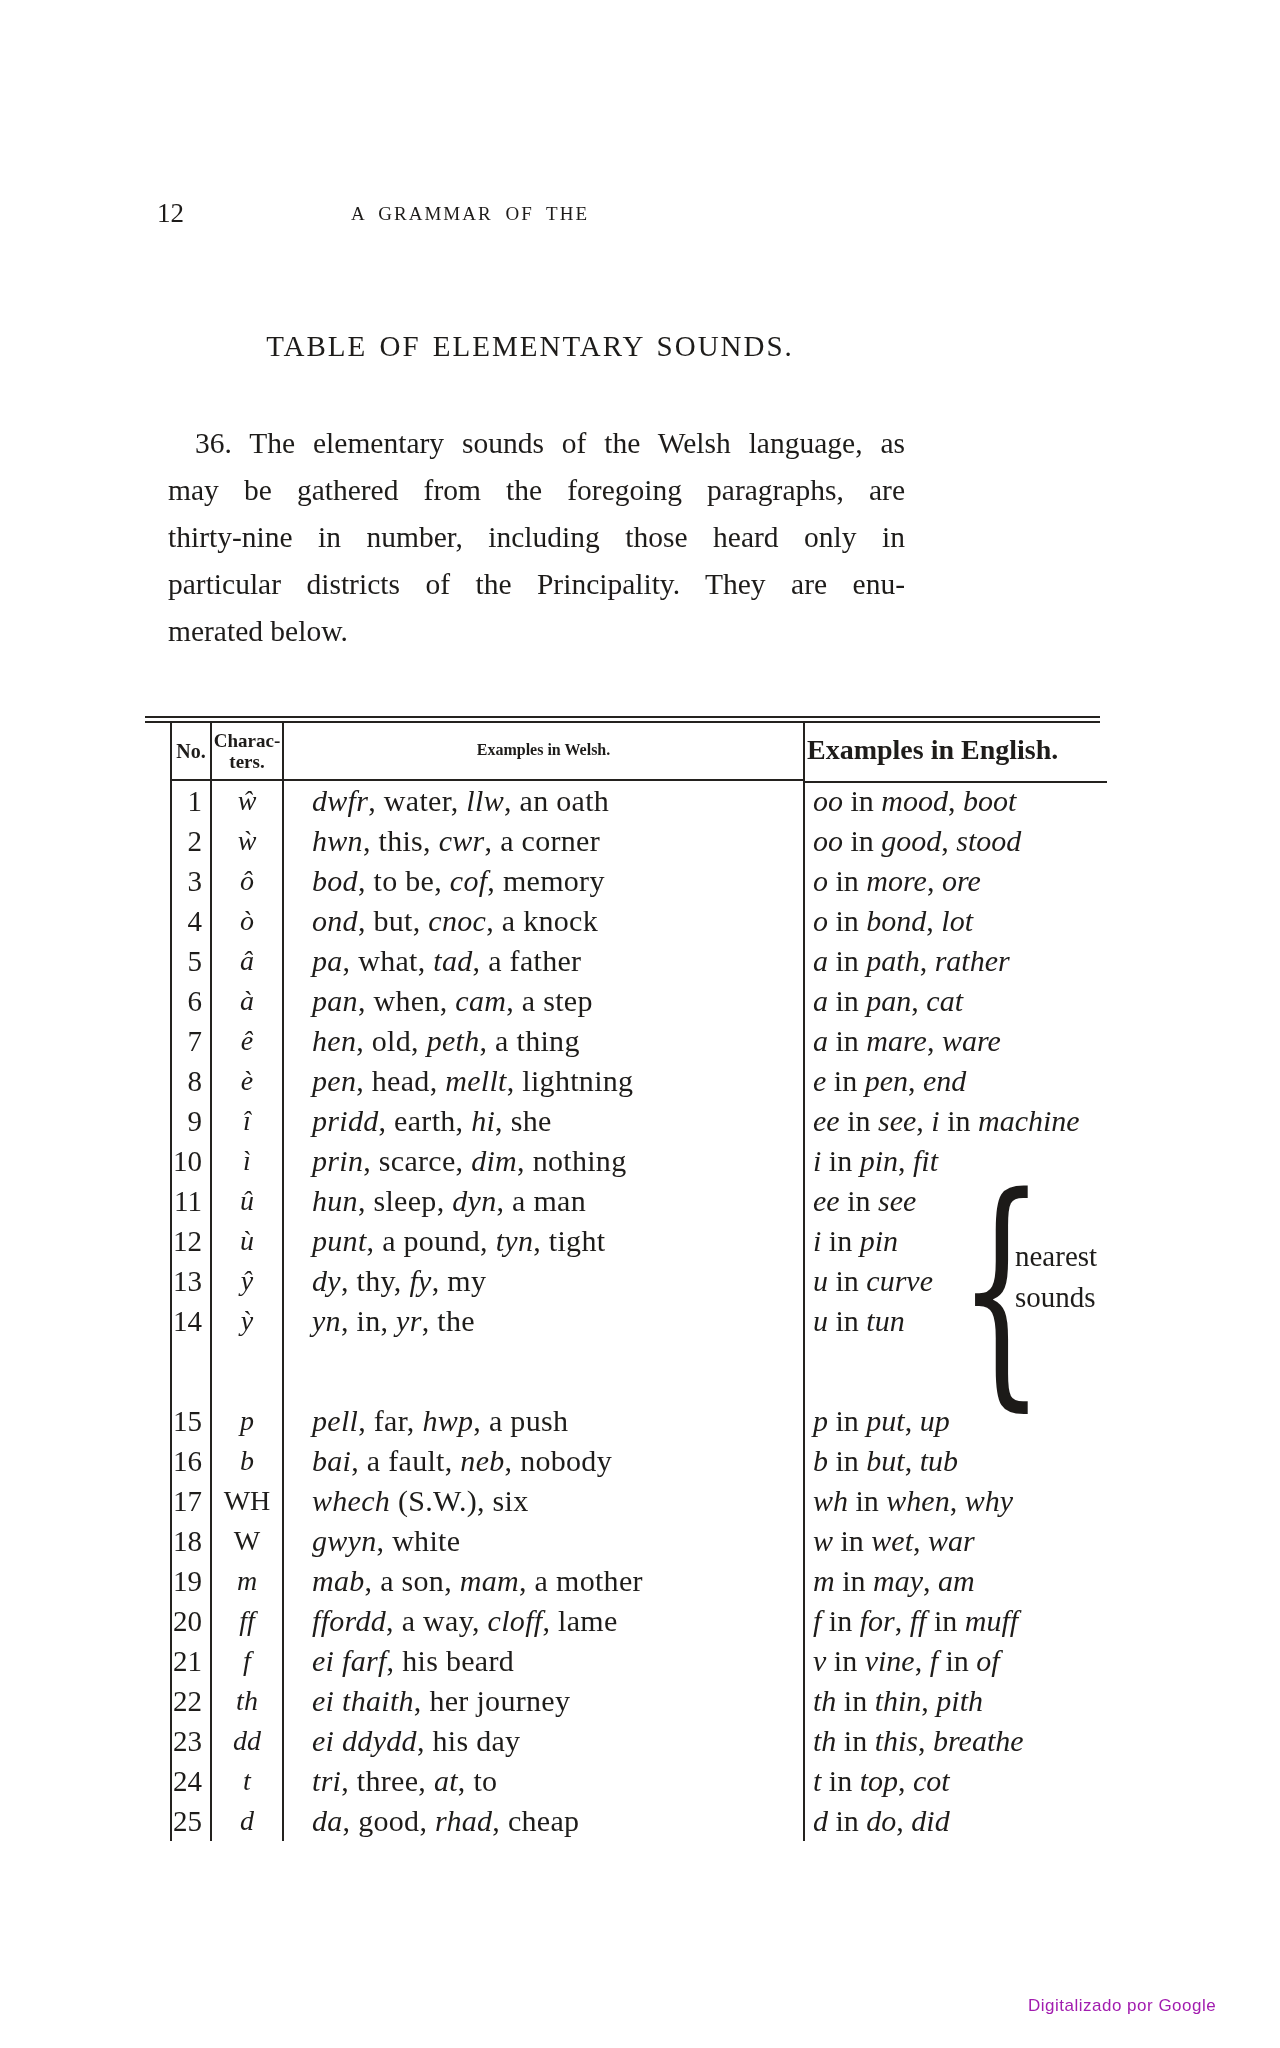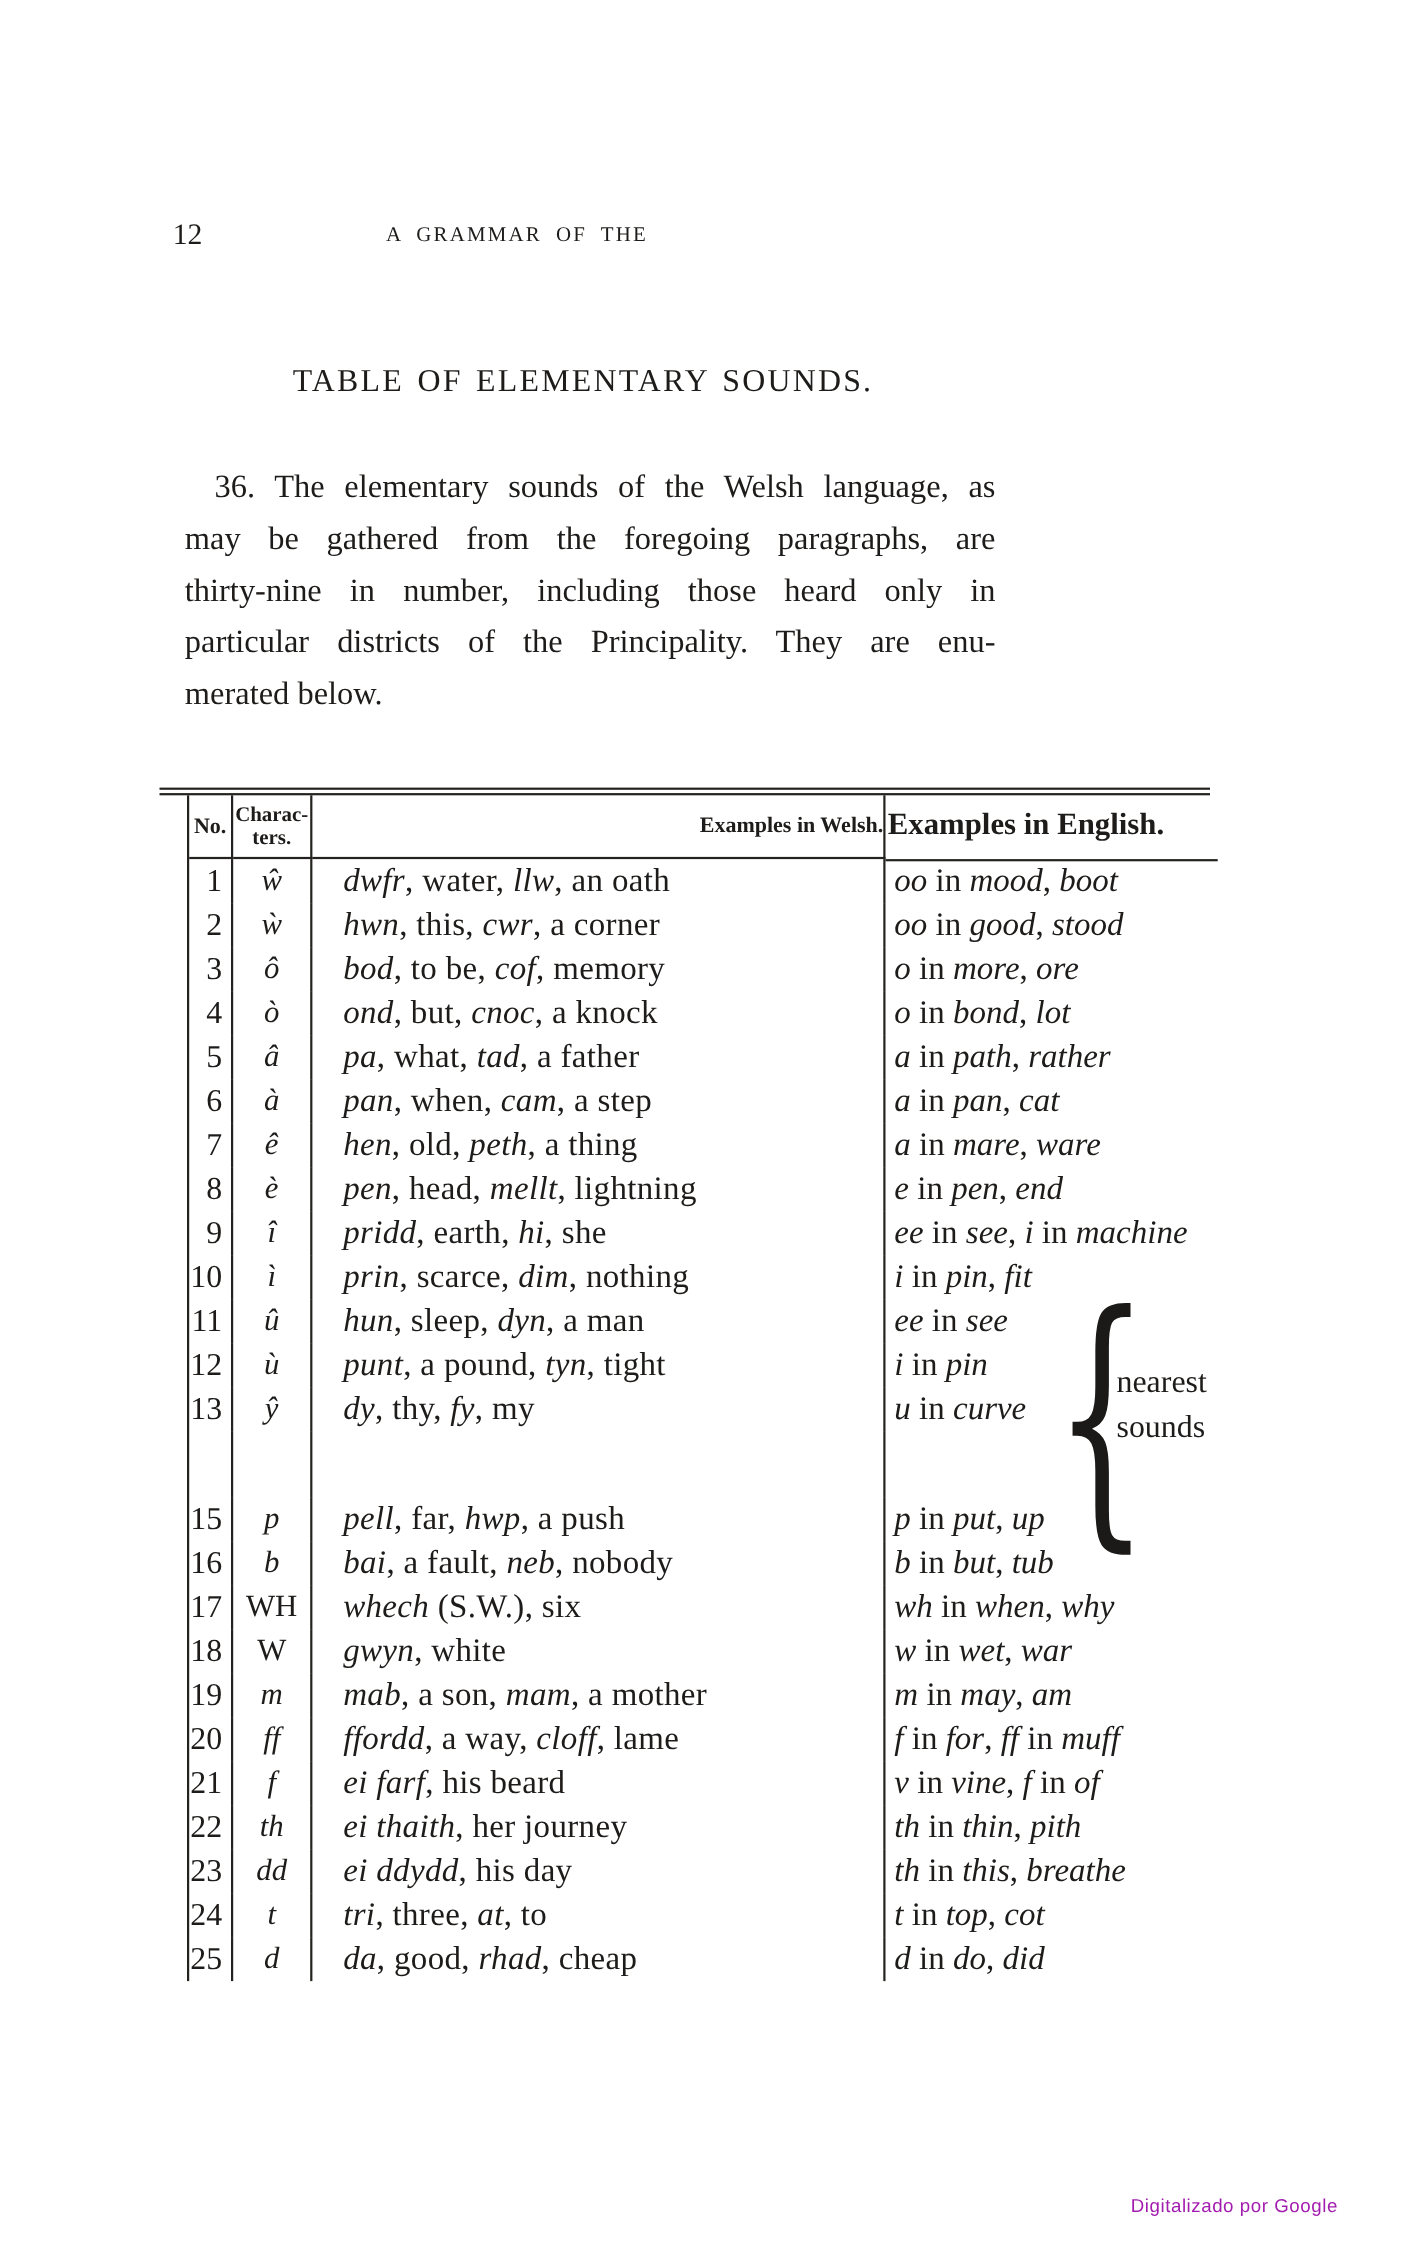--- a/index.html
+++ b/index.html
@@ -27,21 +27,21 @@
     position:absolute;left:-25px;top:0;width:955px;height:3px;
     border-top:2px solid #24221f;border-bottom:2px solid #24221f;
   }
   .tgrid{position:absolute;left:0;top:7px;width:755px;border-left:2px solid #24221f;}
   .thead,.trow{display:grid;grid-template-columns:40px 72px 521px 122px;}
   .thead{height:58px;}
   .thead>div{border-right:2px solid #24221f;position:relative;}
   .thead .h-no{font-weight:bold;font-size:20px;text-align:center;line-height:56px;border-bottom:2px solid #24221f;}
   .thead .h-char{font-weight:bold;font-size:19px;line-height:21px;text-align:center;
      display:flex;flex-direction:column;justify-content:center;border-bottom:2px solid #24221f;align-items:center;}
-  .thead .h-welsh{font-weight:bold;font-size:20px;text-align:right;line-height:54px;border-bottom:2px solid #24221f;white-space:nowrap;}
+  .thead .h-welsh{font-weight:bold;font-size:16px;text-align:center;line-height:54px;border-bottom:2px solid #24221f;white-space:nowrap;}
   .thead .h-eng{border-right:none !important;}
   .thead .h-eng .h-eng-lbl{position:absolute;left:2px;top:0;width:300px;text-align:left;
      font-weight:bold;font-size:28px;line-height:54px;white-space:nowrap;}
   .thead .h-eng::after{content:"";position:absolute;left:0;bottom:-2px;width:302px;border-bottom:2px solid #24221f;}
 
   .trow{height:40px;font-size:30px;}
   .trow.gap{height:60px;}
   .trow>div{border-right:2px solid #24221f;line-height:40px;overflow:visible;}
   .trow .c-no{text-align:right;padding-right:8px;font-size:29px;}
   .trow .c-char{text-align:center;font-size:28px;white-space:nowrap;}
@@ -168,20 +168,26 @@
     <div class="c-char"><i>ù</i></div>
     <div class="c-welsh"><i>punt</i>, a pound, <i>tyn</i>, tight</div>
     <div class="c-eng"><i>i</i> in <i>pin</i></div>
   </div>
           <div class="trow">
     <div class="c-no">13</div>
     <div class="c-char"><i>ŷ</i></div>
     <div class="c-welsh"><i>dy</i>, thy, <i>fy</i>, my</div>
     <div class="c-eng"><i>u</i> in <i>curve</i></div>
   </div>
+          <div class="trow">
+    <div class="c-no">14</div>
+    <div class="c-char"><i>ỳ</i></div>
+    <div class="c-welsh"><i>yn</i>, in, <i>yr</i>, the</div>
+    <div class="c-eng"><i>u</i> in <i>tun</i></div>
+  </div>
           <div class="trow gap">
     <div class="c-no"></div>
     <div class="c-char"></div>
     <div class="c-welsh"></div>
     <div class="c-eng"></div>
   </div>
           <div class="trow">
     <div class="c-no">15</div>
     <div class="c-char"><i>p</i></div>
     <div class="c-welsh"><i>pell</i>, far, <i>hwp</i>, a push</div>

